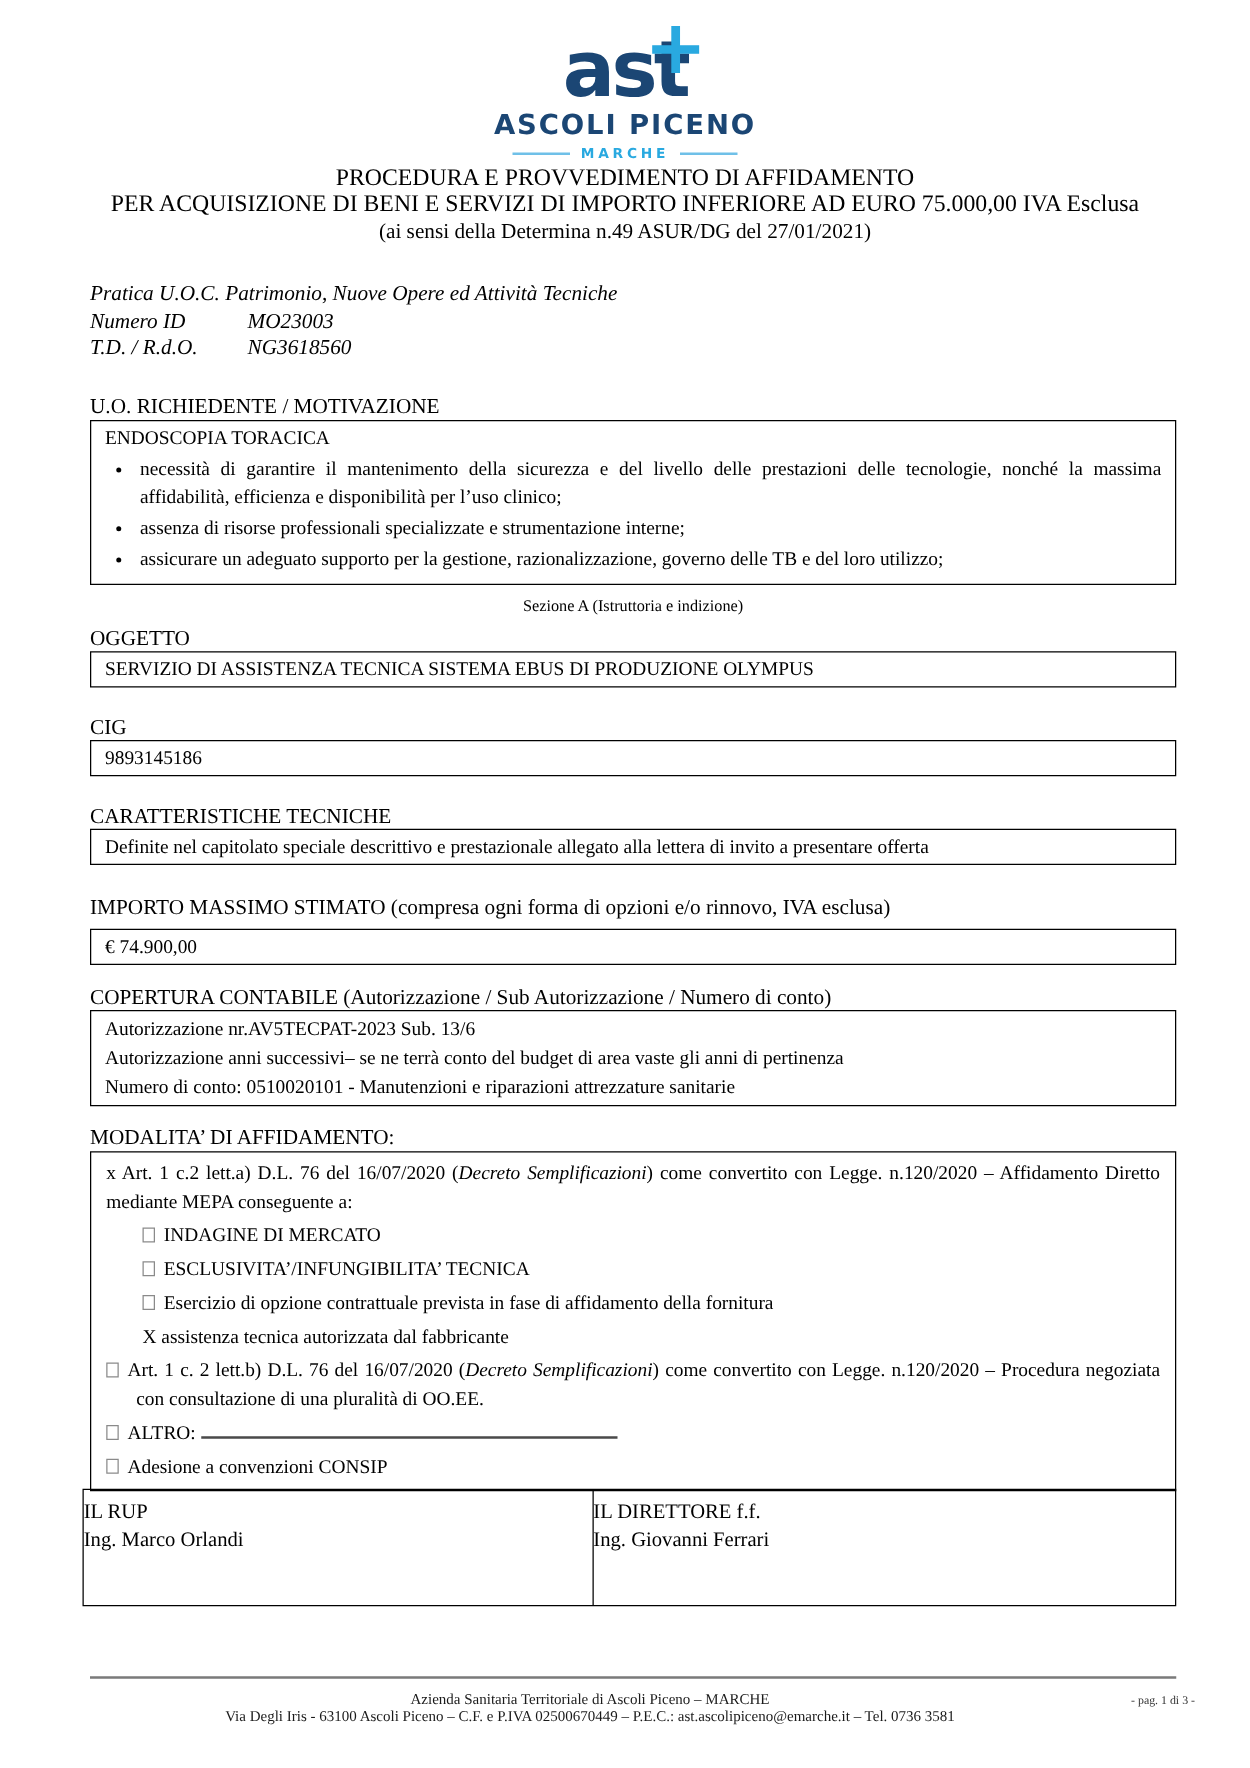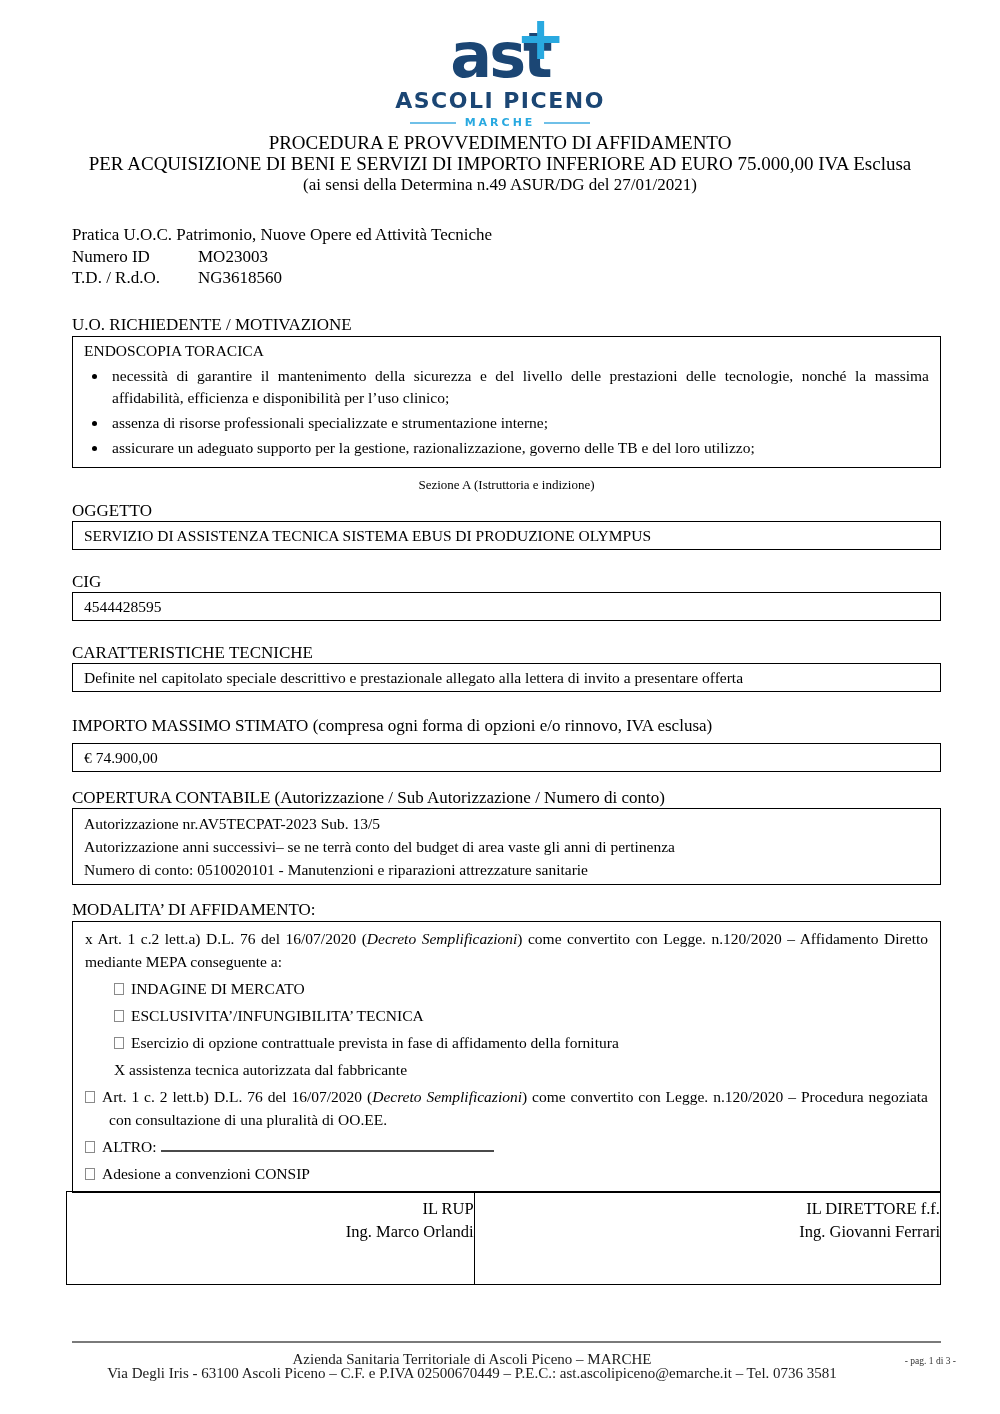--- a/index.html
+++ b/index.html
@@ -36,21 +36,21 @@
   
   .title { left:0; top:132px; width:1000px; text-align:center; font-size:19px; line-height:21px; }
   .title .t3 { font-size:17px; }
 
   
   .content { left:72px; width:869px; }
   .heading { font-size:17px; line-height:20px; }
   .vbox {
     border:1.5px solid #000; padding:2px 11px; font-size:15.5px; line-height:23px;
   }
-  .pratica { font-size:17px; line-height:21.5px; }
+  .pratica { font-size:17px; line-height:21.5px;font-style:italic; }
   .pratica .row { display:flex; }
   .pratica .lab { width:126px; flex:0 0 126px; }
   .centerline { text-align:center; font-size:13px; }
 
   
   .ubox { border:1.5px solid #000; padding:3px 11px 5px; font-size:15.5px; line-height:22px; }
   .ubox ul { margin:3px 0 0 24px; }
   .ubox li { margin-bottom:3px; text-align:justify; padding-left:4px; }
 
   
@@ -68,27 +68,27 @@
     margin-right:7px; vertical-align:-1px; background:#fff;
   }
   .ruleline {
     display:inline-block; width:333px; height:3px;
     border-bottom:2px solid #4a4a4a; vertical-align:baseline; margin-left:4px;
   }
   .it { font-style:italic; }
 
   
   .sig { left:66px; top:1191px; width:875px; height:94px; border:1.5px solid #000; display:flex; }
-  .sig .cell { padding-top:5px; text-align:right; font-size:16.5px; line-height:23px; }
+  .sig .cell { padding-top:5px; text-align:left; font-size:16.5px; line-height:23px; }
   .sig .c1 { width:46.7%; border-right:1.5px solid #000; }
   .sig .c2 { width:53.3%; }
 
   
   .fline { left:72px; top:1341px; width:869px; height:2px; background:#7a7a7a; }
-  .ftext { left:72px; top:1352px; width:800px; text-align:center; font-size:15px; line-height:14px; color:#1a1a1a; }
+  .ftext { left:72px; top:1352px; width:800px; text-align:center; font-size:12px; line-height:14px; color:#1a1a1a; }
   .fpage { top:1356px; right:44px; font-size:9.5px; color:#333; }
 </style>
 </head>
 <body>
 
 <div class="page">
 
   <header class="abs logo">
     <div class="logo-mark"><span>as</span><span>t</span><span class="logo-plus">+</span></div>
     <div class="logo-name">ASCOLI PICENO</div>
@@ -129,36 +129,36 @@
 
   <div class="abs content centerline" style="top:477px;">Sezione A (Istruttoria e indizione)</div>
 
   <div class="abs content heading" style="top:501px;">OGGETTO</div>
   <div class="abs content vbox" style="top:521px;">
     <span>SERVIZIO DI ASSISTENZA TECNICA SISTEMA EBUS DI PRODUZIONE OLYMPUS</span>
   </div>
 
   <div class="abs content heading" style="top:572px;">CIG</div>
   <div class="abs content vbox" style="top:592px;">
-    <span>4544428595</span>
+    <span>9893145186</span>
   </div>
 
   <div class="abs content heading" style="top:643px;">CARATTERISTICHE TECNICHE</div>
   <div class="abs content vbox" style="top:663px;">
     <span>Definite nel capitolato speciale descrittivo e prestazionale allegato alla lettera di invito a presentare offerta</span>
   </div>
 
   <div class="abs content heading" style="top:716px;">IMPORTO MASSIMO STIMATO (compresa ogni forma di opzioni e/o rinnovo, IVA esclusa)</div>
   <div class="abs content vbox" style="top:743px;">
     <span>€ 74.900,00</span>
   </div>
 
   <div class="abs content heading" style="top:788px;">COPERTURA CONTABILE (Autorizzazione / Sub Autorizzazione / Numero di conto)</div>
   <div class="abs content cbox" style="top:808px;">
-    <div>Autorizzazione nr.AV5TECPAT-2023 Sub. 13/5</div>
+    <div>Autorizzazione nr.AV5TECPAT-2023 Sub. 13/6</div>
     <div>Autorizzazione anni successivi– se ne terrà conto del budget di area vaste gli anni di pertinenza</div>
     <div>Numero di conto: 0510020101 - Manutenzioni e riparazioni attrezzature sanitarie</div>
   </div>
 
   <div class="abs content heading" style="top:900px;">MODALITA’ DI AFFIDAMENTO:</div>
   <div class="abs content mbox" style="top:921px;">
     <p class="just"><span>x Art. 1 c.2 lett.a) D.L. 76 del 16/07/2020 (</span><span class="it">Decreto Semplificazioni</span><span>) come convertito con Legge. n.120/2020 – Affidamento Diretto mediante MEPA conseguente a:</span></p>
     <ul class="subs">
       <li><span class="cbx"></span><span>INDAGINE DI MERCATO</span></li>
       <li><span class="cbx"></span><span>ESCLUSIVITA’/INFUNGIBILITA’ TECNICA</span></li>

